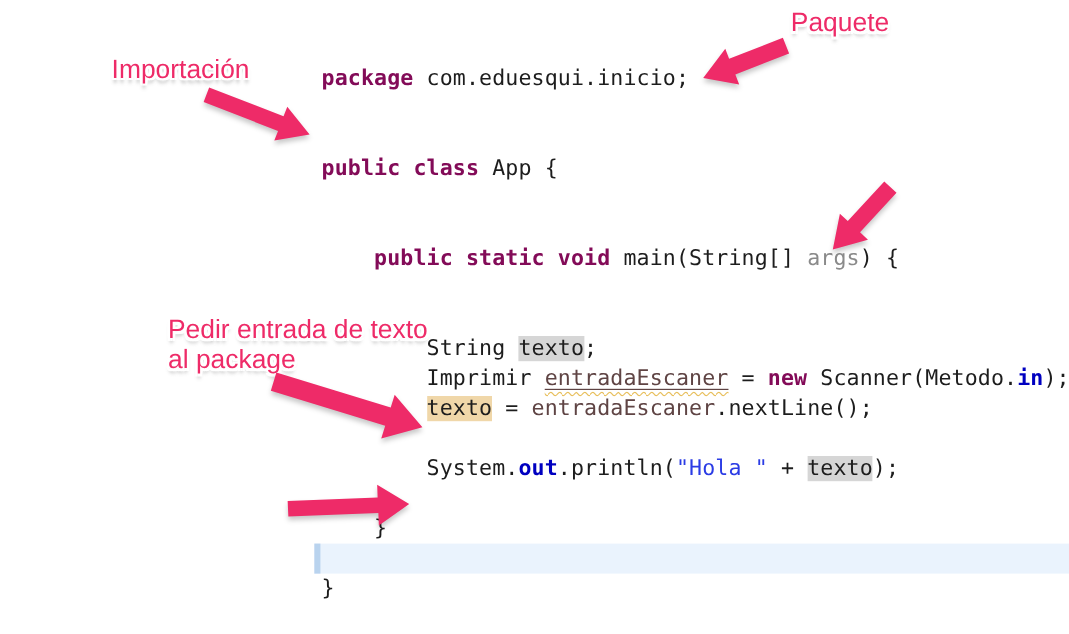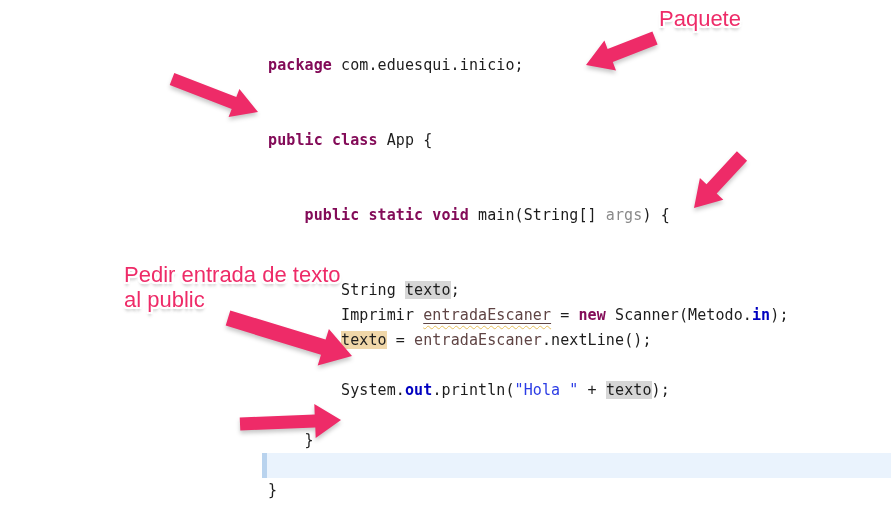--- a/index.html
+++ b/index.html
@@ -3,21 +3,21 @@
 <meta charset="utf-8">
 <style>
   html,body{margin:0;padding:0;background:#fff;}
   .screen{position:relative;width:891px;height:528px;background:#ffffff;overflow:hidden;
           font-family:"Liberation Sans",sans-serif;}
 
   
   .code-area{position:absolute;left:0;top:53px;right:0;}
   .code-row{position:relative;height:25px;
             font-family:"DejaVu Sans Mono",monospace;
-            font-size:15px;line-height:25px;letter-spacing:0.1px;
+            font-size:18px;line-height:25px;letter-spacing:0.1px;
             white-space:pre;color:#1d1d1d;padding-left:268px;}
   .code-row.cur{background:linear-gradient(to right,transparent 262px,var(--current-line) 262px);}
   .code-row.cur::before{content:"";position:absolute;left:262px;top:0;bottom:0;width:5px;
             background:var(--caret-bar);}
   .tok.kw{color:var(--keyword);font-weight:bold;}
   .tok.str{color:var(--string);}
   .tok.field{color:var(--static-field);font-weight:bold;}
   .tok.param{color:var(--parameter);}
   .tok.var{color:var(--variable);}
   .tok.hlg{background:var(--highlight-gray);}
@@ -60,25 +60,26 @@
       <div class="code-row"></div>
       <div class="code-row"><span class="tok">        System.</span><span class="tok field">out</span><span class="tok">.println(</span><span class="tok str">"Hola "</span><span class="tok"> + </span><span class="tok hlg">texto</span><span class="tok">);</span></div>
       <div class="code-row"></div>
       <div class="code-row"><span class="tok">    }</span></div>
       <div class="code-row cur"></div>
       <div class="code-row"><span class="tok">}</span></div>
     </div>
 
   <div class="label" style="left:659px;top:6px">Paquete</div>
 
+  <div class="label" style="left:93px;top:45px">Importación</div>
 
 
-  <div class="label" style="left:124px;top:262px">
+  <div class="label" style="left:140px;top:262px">
     <div>Pedir entrada de texto</div>
-    <div>al public</div>
+    <div>al package</div>
   </div>
 
 
   <svg class="arrow-layer" viewBox="0 0 891 528" xmlns="http://www.w3.org/2000/svg">
     <path class="arrow" d="M657.6 44.5 L612.8 62 L616 70.4 L586 65 L604.4 40.6 L607.6 49 L652.4 31.5 Z"></path>
     <path class="arrow" d="M174.3 72.9 L236.3 96.9 L239.4 89 L258 112 L228.6 117 L231.7 109.1 L169.7 85.1 Z"></path>
     <path class="arrow" d="M747.1 160.7 L716.7 193.6 L723.3 199.7 L694 208 L699.9 178.1 L706.5 184.2 L736.9 151.3 Z"></path>
     <path class="arrow" d="M230.3 310.4 L325.6 339.6 L328.9 329 L352 356 L317.7 365.4 L321 354.8 L225.7 325.6 Z"></path>
     <path class="arrow" d="M239.7 417.5 L314.7 414.5 L314.3 404 L341 420 L315.7 438 L315.3 427.5 L240.3 430.5 Z"></path>
   </svg>

